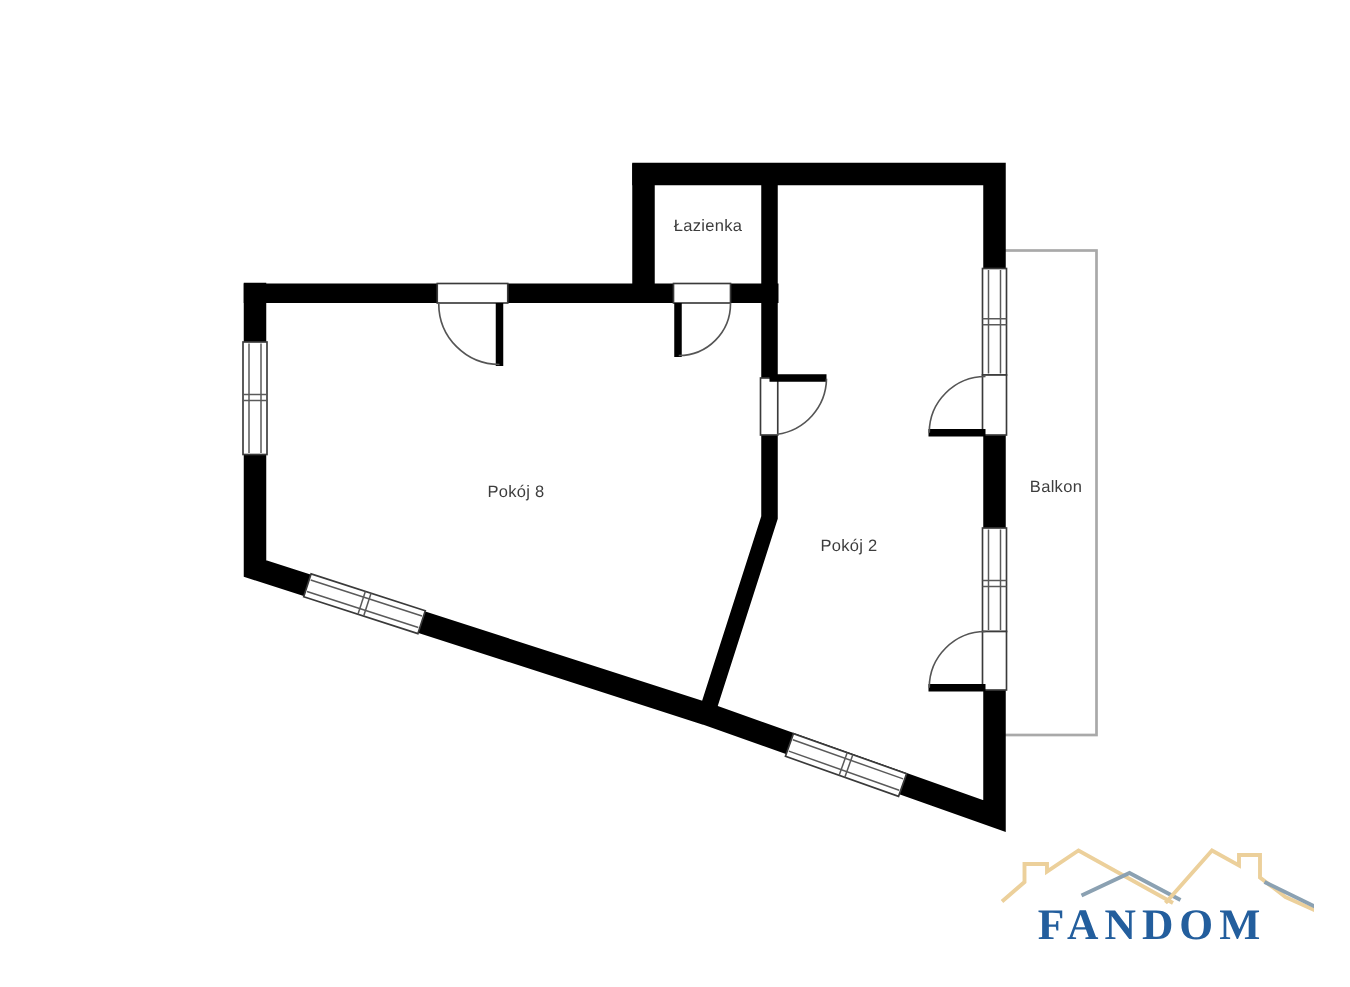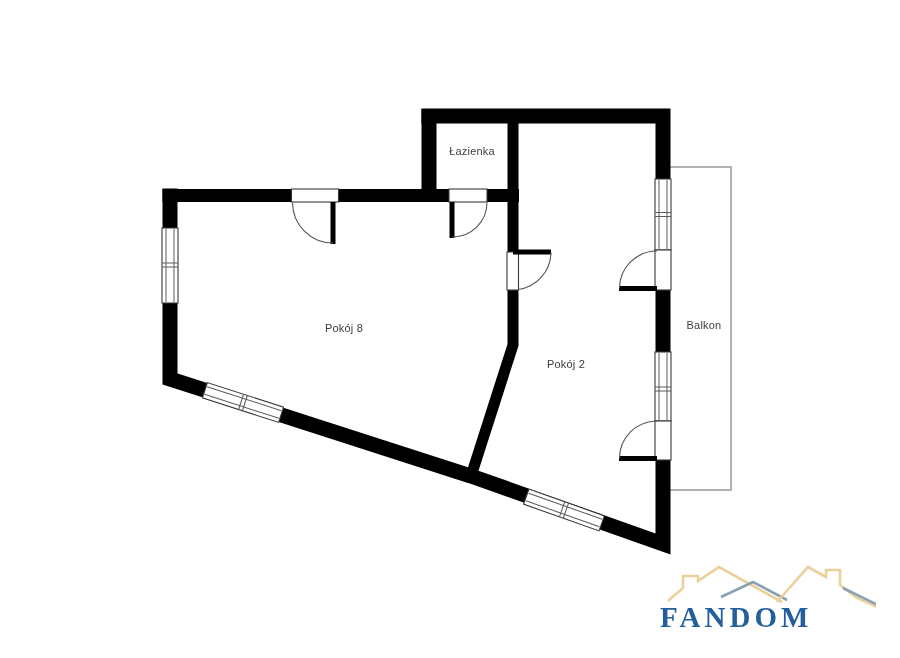--- a/index.html
+++ b/index.html
@@ -17,21 +17,21 @@
   .leaf{fill:#000000;stroke:none;}
   .arc{fill:none;stroke:#555555;stroke-width:1.1;}
   .balcony{fill:#ffffff;stroke-width:1.8;}
   .room-label{
     position:absolute;font-size:11px;color:#3d3d3d;text-align:center;
     letter-spacing:0.2px;white-space:nowrap;z-index:3;
   }
   .logo{position:absolute;left:660px;top:560px;width:235px;height:95px;z-index:3;}
   .logo svg{position:absolute;left:0;top:0;}
   .logo-text{
-    position:absolute;left:0;top:41px;width:216px;
+    position:absolute;left:0;top:41px;width:216px;text-align:center;
     font-family:"Liberation Serif","DejaVu Serif",serif;font-weight:bold;
     font-size:29px;letter-spacing:4px;
   }
 </style>
 </head>
 <body>
 
 <div class="canvas">
 
   <svg class="plan" width="900" height="658" viewBox="0 0 900 658">

